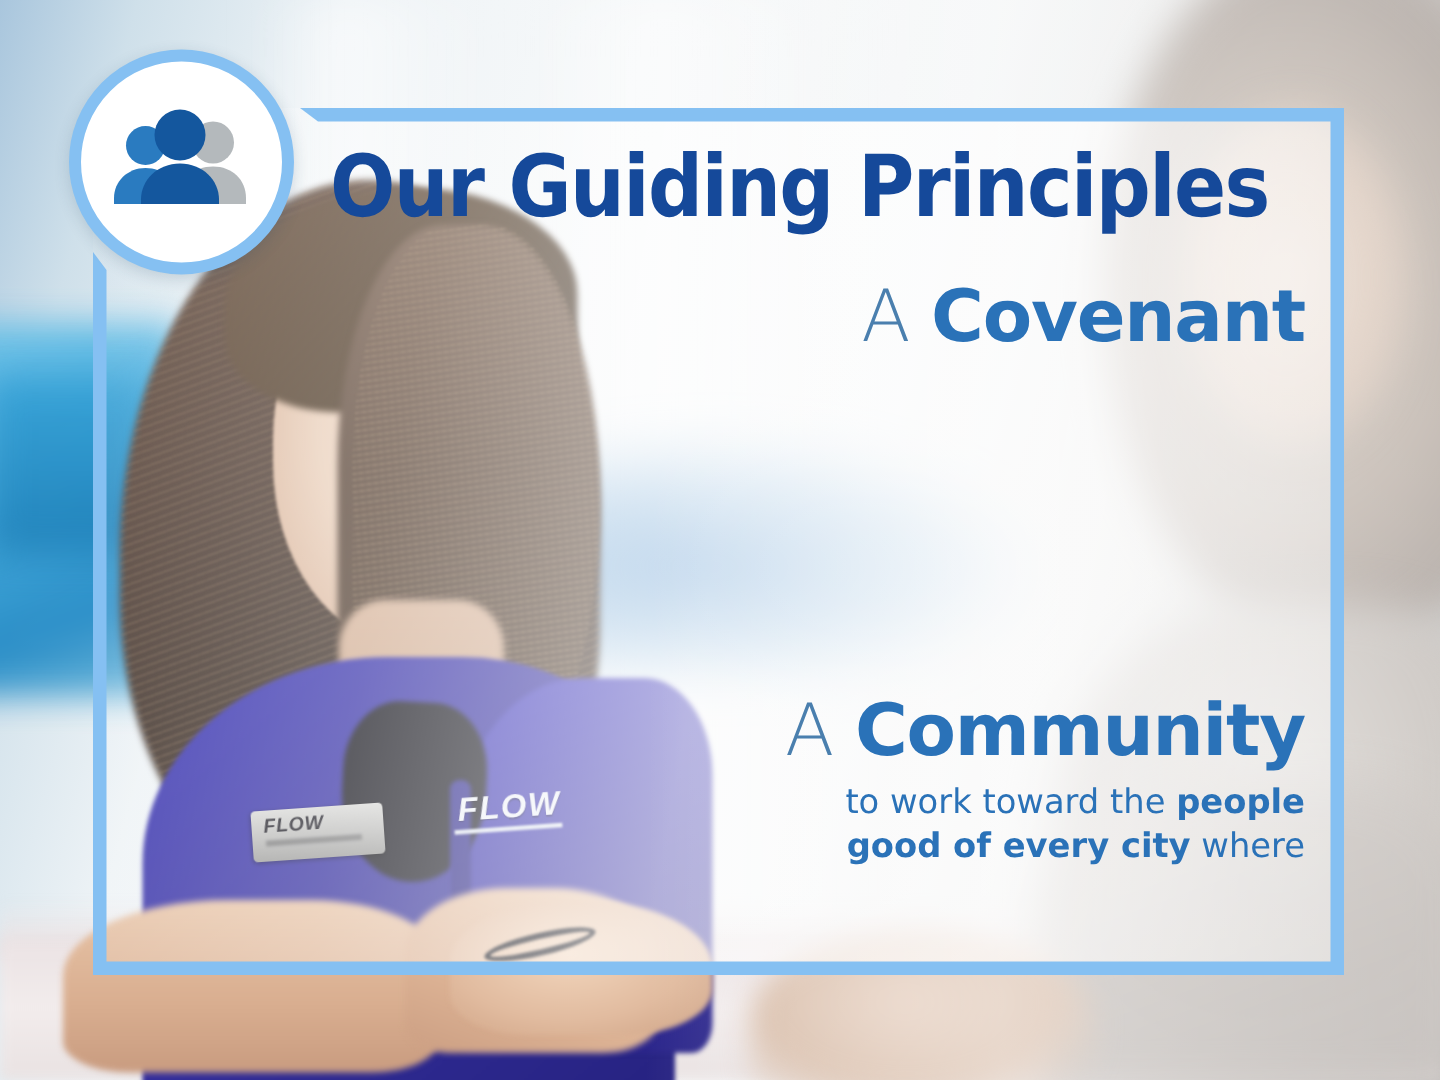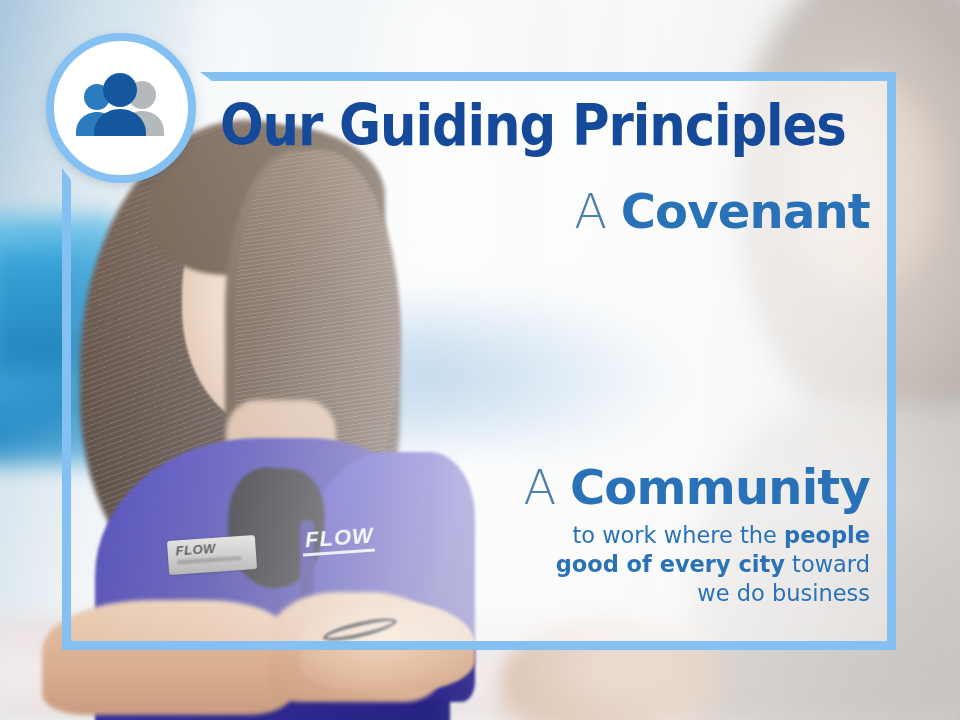--- a/index.html
+++ b/index.html
@@ -476,16 +476,16 @@
       <b>Covenant</b>
     </div>
   </div>
 
 
   <div class="block" id="block-commitment">
     <div class="lead">
       <span class="art">A</span>
       <b>Community</b>
     </div>
-    <div class="sub"><span>to work where the </span><b>people</b><br><b>good of every city</b><span> toward</span><br><span>we do business</span></div>
+    <div class="sub"><span>to work toward the </span><b>people</b><br><b>good of every city</b><span> where</span><br></div>
   </div>
 
 </div>
 
 </body></html>

